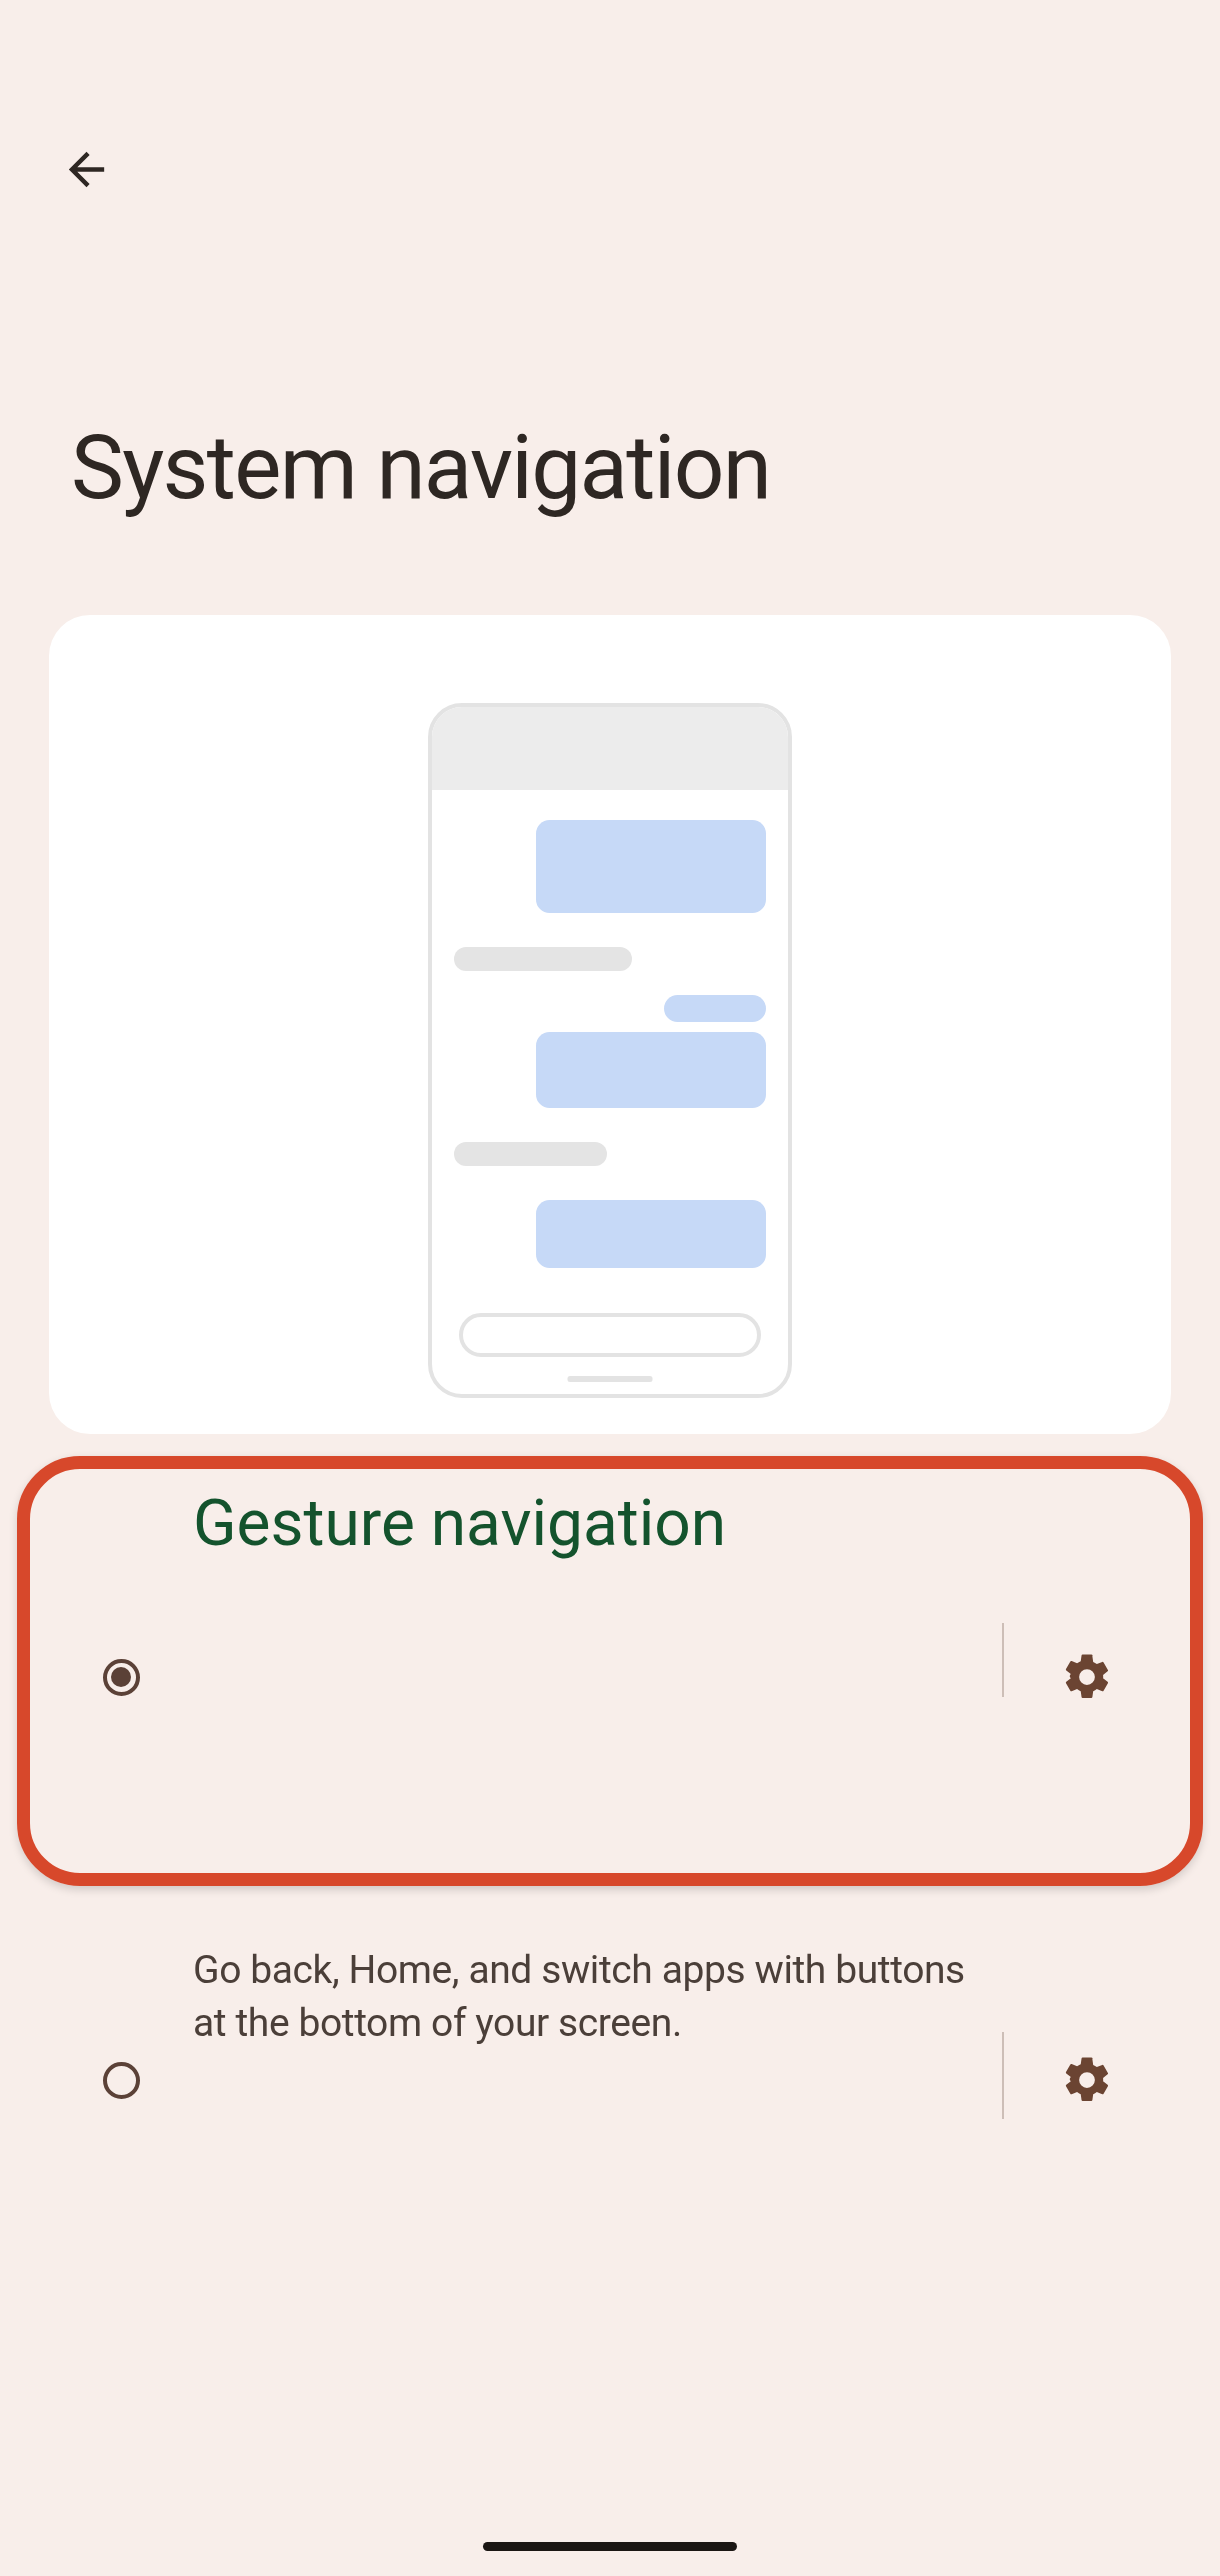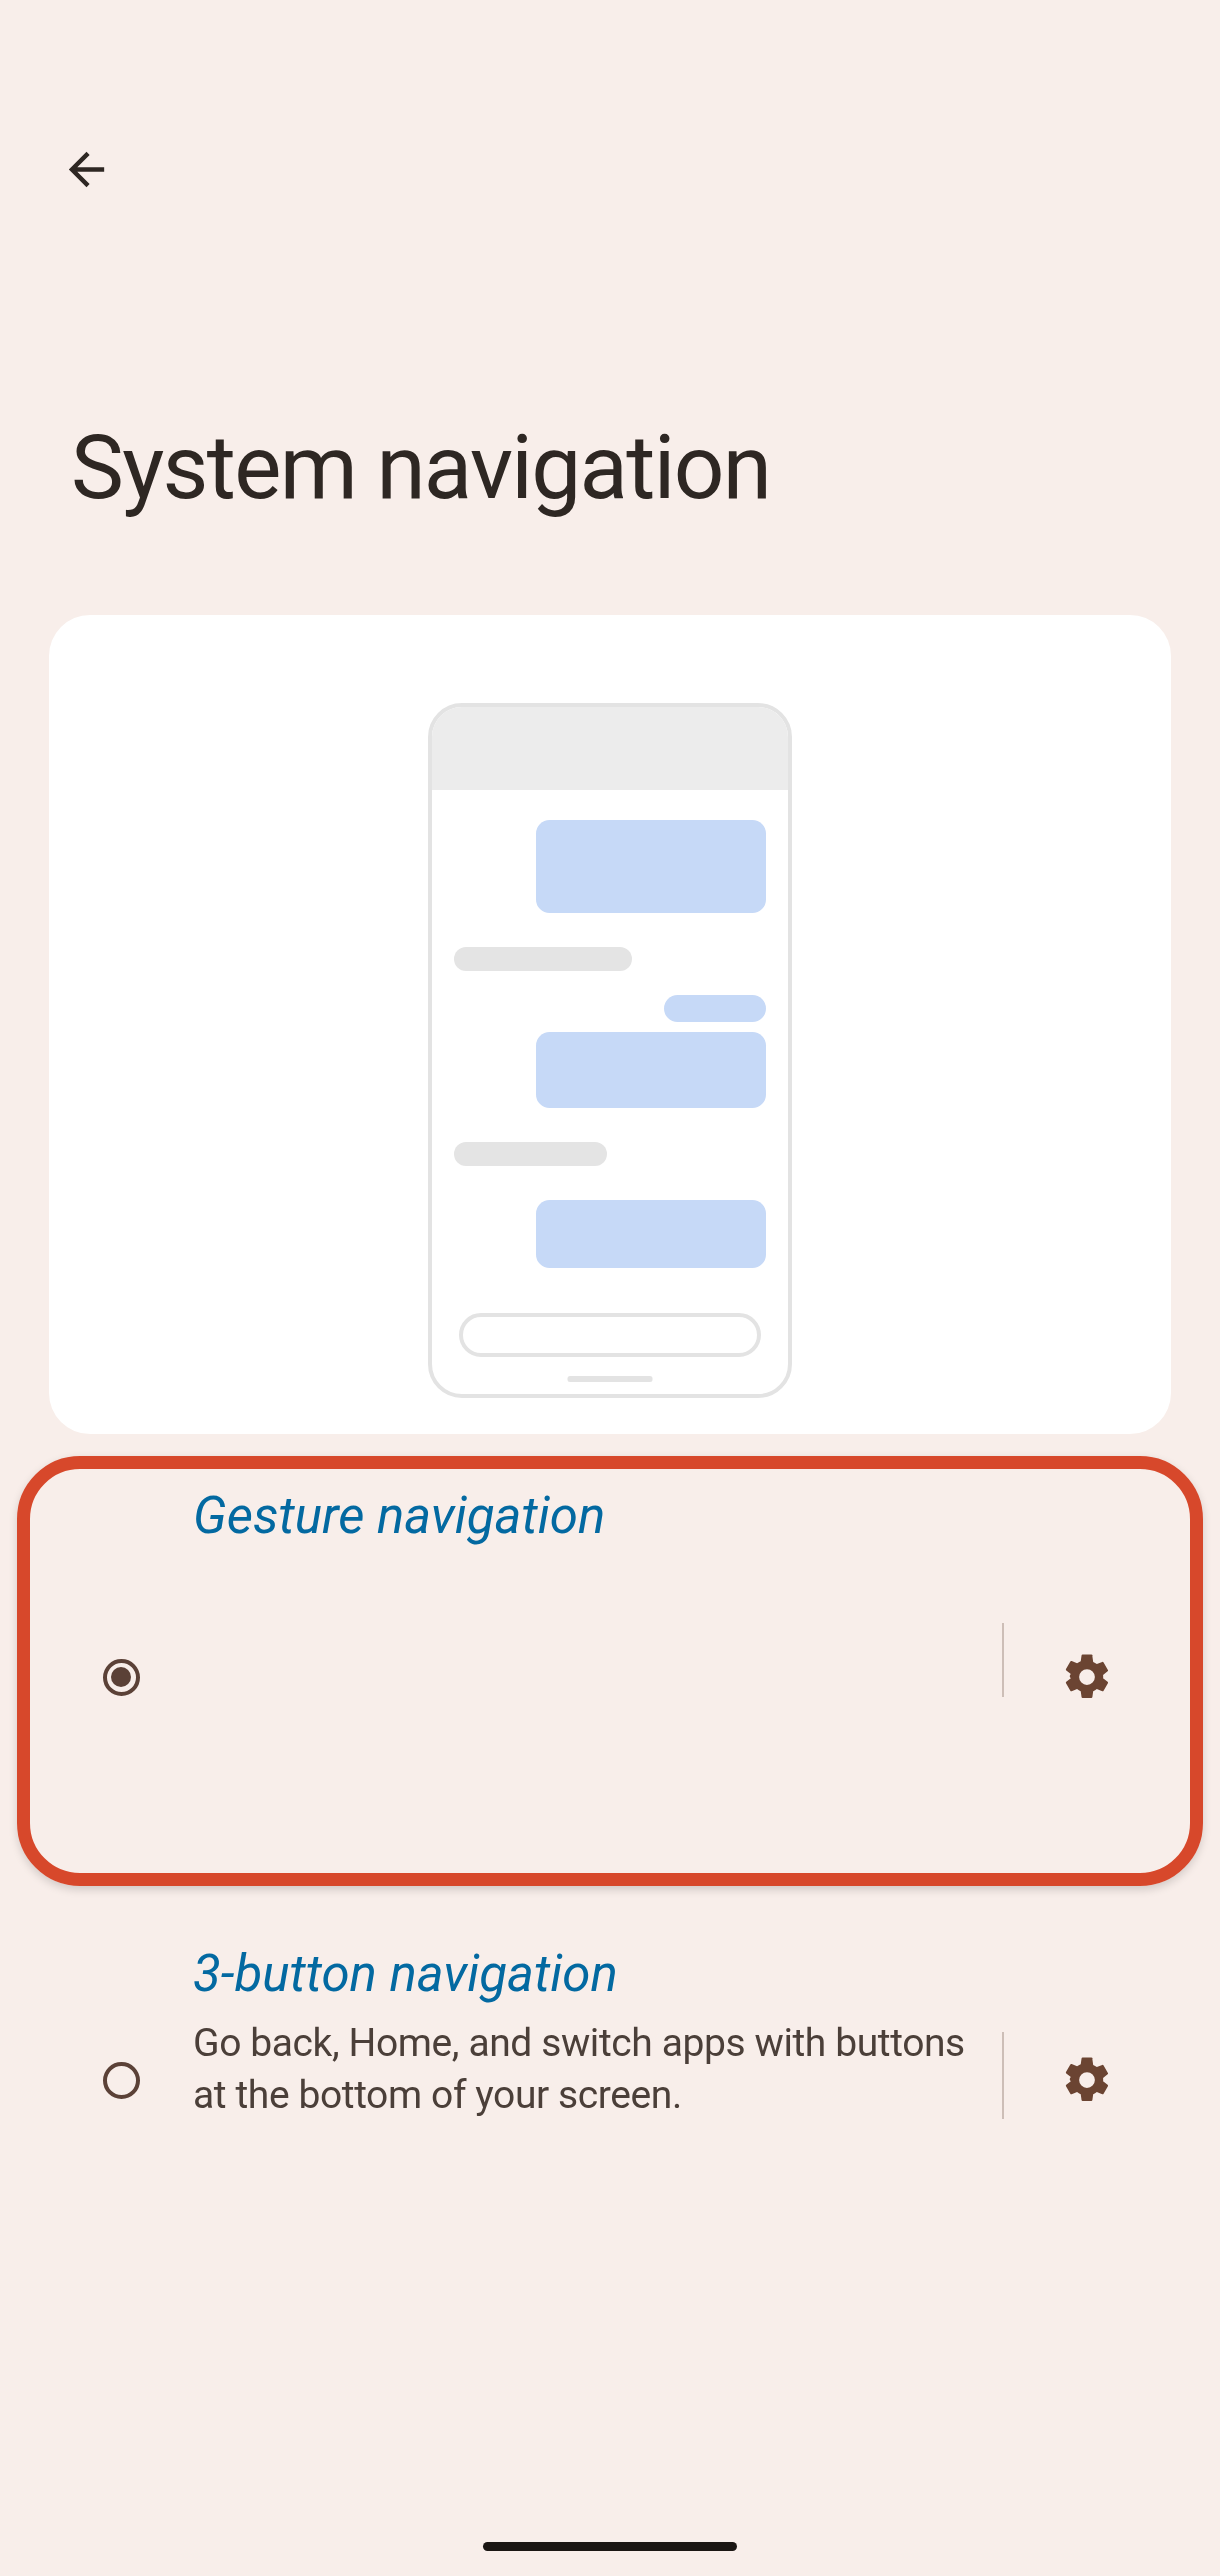--- a/index.html
+++ b/index.html
@@ -161,25 +161,24 @@
     content:"";
     width:20.3px;height:20.3px;border-radius:50%;background:#5b4137;
   }
 
   .text-col {
     flex: 1;
     padding-top: 10.2px;
     padding-right: 8.5px;
   }
   .opt-title {
-    font-size: 51px;
+    font-size: 64px;
     font-weight: 400;
-    color: #0369a1;
+    color: #14532d;
     margin-bottom: 13.6px;
-    font-style: italic;
   }
   .opt-desc {
     font-size: 39px;
     line-height: 1.35;
     color: #4b3f39;
     letter-spacing: -0.4px;
   }
 
   .gear-col {
     width: 169px;
@@ -258,21 +257,20 @@
     </div>
   </div>
 
   <div class="highlight-ring"></div>
 
   <div class="option option-3button">
     <div class="radio-col">
       <div class="radio"></div>
     </div>
     <div class="text-col">
-      <div class="opt-title">3-button navigation</div>
       <div class="opt-desc">Go back, Home, and switch apps with buttons at the bottom of your screen.</div>
     </div>
     <div class="gear-col">
       <div class="gear-sep"></div>
       <svg viewBox="0 0 24 24">
         <path fill="#6b4432" d="M19.14 12.94a7.49 7.49 0 0 0 .05-.94 7.49 7.49 0 0 0-.05-.94l2.03-1.58a.5.5 0 0 0 .12-.64l-1.92-3.32a.5.5 0 0 0-.61-.22l-2.39.96a7.03 7.03 0 0 0-1.62-.94l-.36-2.54A.5.5 0 0 0 13.9 2h-3.84a.5.5 0 0 0-.49.42l-.36 2.54c-.58.24-1.12.55-1.62.94l-2.39-.96a.5.5 0 0 0-.61.22L2.67 8.48a.5.5 0 0 0 .12.64l2.03 1.58c-.3.31-.5.63-.5.94s.2.63.5.94l-2.03 1.58a.5.5 0 0 0-.12.64l1.92 3.32c.14.24.42.33.61.22l2.39-.96c.5.39 1.04.7 1.62.94l.36 2.54a.5.5 0 0 0 .49.42h3.84a.5.5 0 0 0 .49-.42l.36-2.54c.58-.24 1.12-.55 1.62-.94l2.39.96c.24.1.5 0 .61-.22l1.92-3.32a.5.5 0 0 0-.12-.64l-2.03-1.58zM12 15.5A3.5 3.5 0 1 1 12 8.5a3.5 3.5 0 0 1 0 7z"></path>
       </svg>
     </div>
   </div>
 

